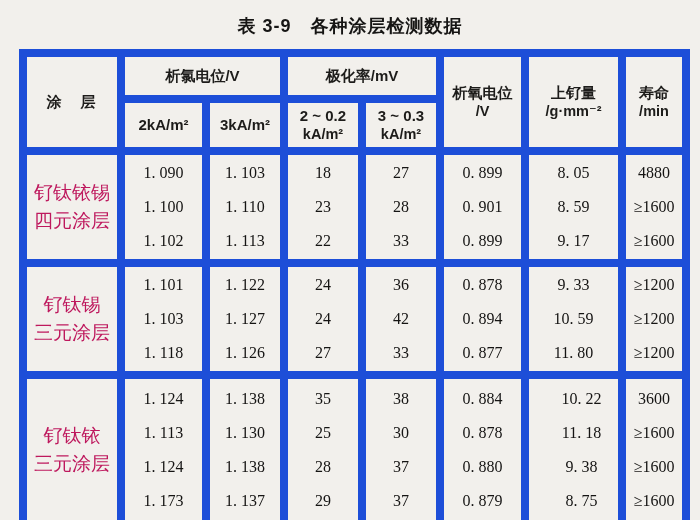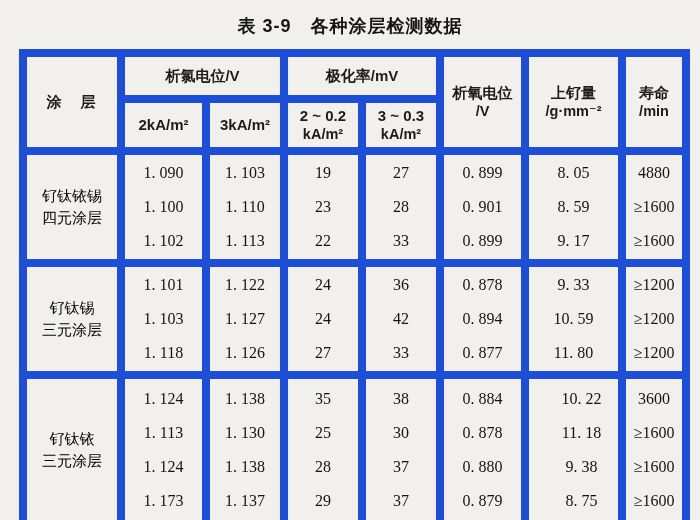--- a/index.html
+++ b/index.html
@@ -56,23 +56,23 @@
     font-size: 15px;
     color: #1d1c1a;
     line-height: 1.25;
   }
   th .unit-line { font-size: 14.5px; }
   tr.hdr-row1 { height: 46px; }
   tr.hdr-row2 { height: 52px; }
   td.group-label {
     font-family: "Liberation Sans", "DejaVu Sans", sans-serif;
     font-weight: normal;
-    font-size: 15px;
+    font-size: 19px;
     line-height: 1.5;
-    color: #000000;
+    color: #be185d;
   }
   .stack {
     display: flex;
     flex-direction: column;
     justify-content: center;
     align-items: center;
   }
   .val {
     font-size: 16px;
     color: #151413;
@@ -145,21 +145,21 @@
           </td>
           <td>
             <div class="stack" style="height: 104px;">
               <div class="val">1. 103</div>
               <div class="val">1. 110</div>
               <div class="val">1. 113</div>
             </div>
           </td>
           <td>
             <div class="stack" style="height: 104px;">
-              <div class="val">19</div>
+              <div class="val">18</div>
               <div class="val">23</div>
               <div class="val">22</div>
             </div>
           </td>
           <td>
             <div class="stack" style="height: 104px;">
               <div class="val">27</div>
               <div class="val">28</div>
               <div class="val">33</div>
             </div>

